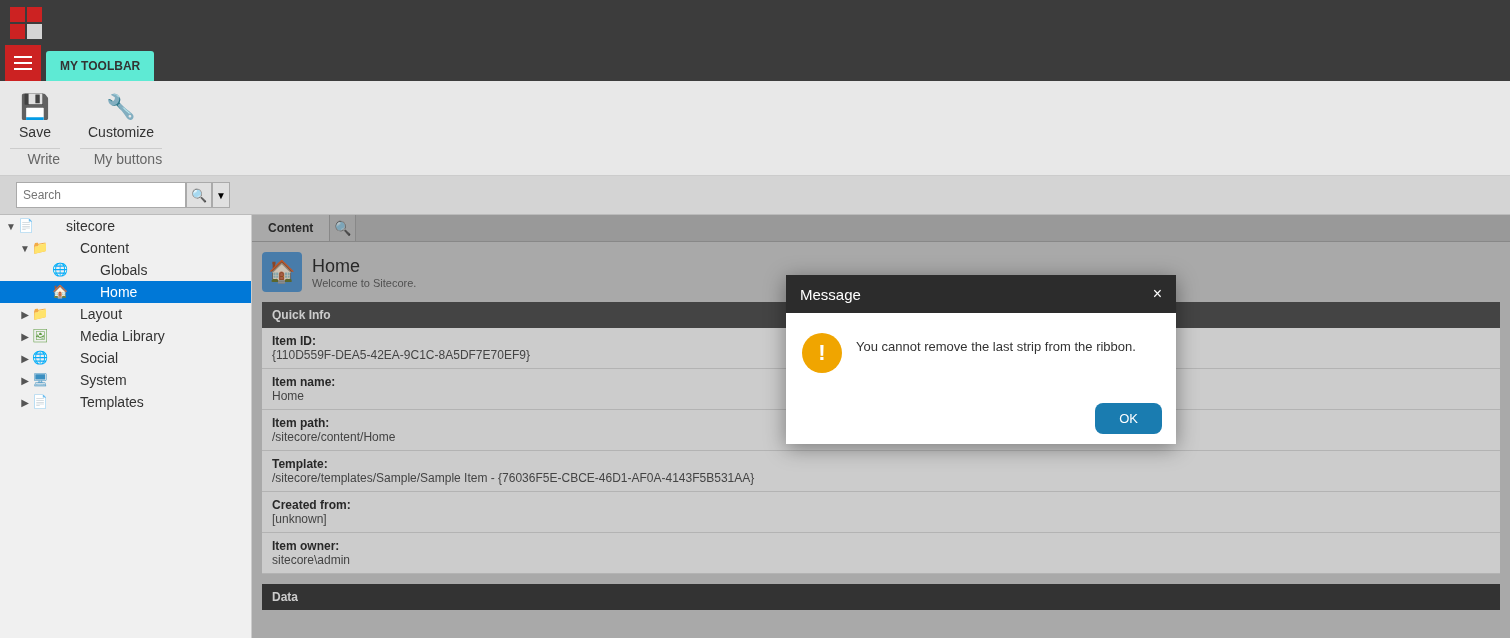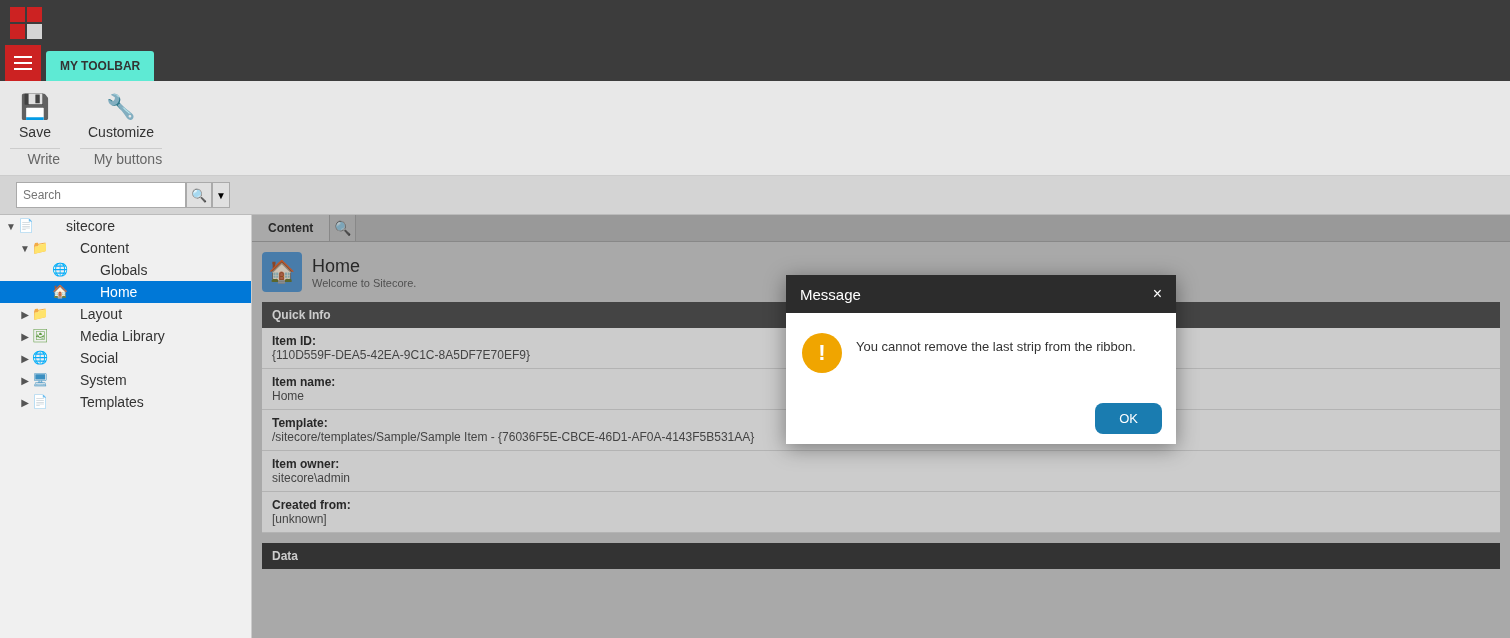--- a/index.html
+++ b/index.html
@@ -492,30 +492,34 @@
       <div style="background:white;">
         <div class="info-row">
           <span class="info-label">Item ID:</span>
           <span class="info-value">{110D559F-DEA5-42EA-9C1C-8A5DF7E70EF9}</span>
         </div>
         <div class="info-row">
           <span class="info-label">Item name:</span>
           <span class="info-value">Home</span>
         </div>
         <div class="info-row">
+          <span class="info-label">Item path:</span>
+          <span class="info-value">/sitecore/content/Home</span>
+        </div>
+        <div class="info-row">
           <span class="info-label">Template:</span>
           <span class="info-value" style="max-width:800px; overflow:hidden; text-overflow:ellipsis; white-space:nowrap;">/sitecore/templates/Sample/Sample Item - {76036F5E-CBCE-46D1-AF0A-4143F5B531AA}</span>
+        </div>
+        <div class="info-row">
+          <span class="info-label">Created from:</span>
+          <span class="info-value">[unknown]</span>
         </div>
         <div class="info-row">
           <span class="info-label">Item owner:</span>
           <span class="info-value">sitecore\admin</span>
-        </div>
-        <div class="info-row">
-          <span class="info-label">Created from:</span>
-          <span class="info-value">[unknown]</span>
         </div>
       </div>
 
       <div class="data-section">Data</div>
     </div>
 
     <div class="modal-overlay">
       <div class="modal">
         <div class="modal-header">
           <span class="modal-title">Message</span>

